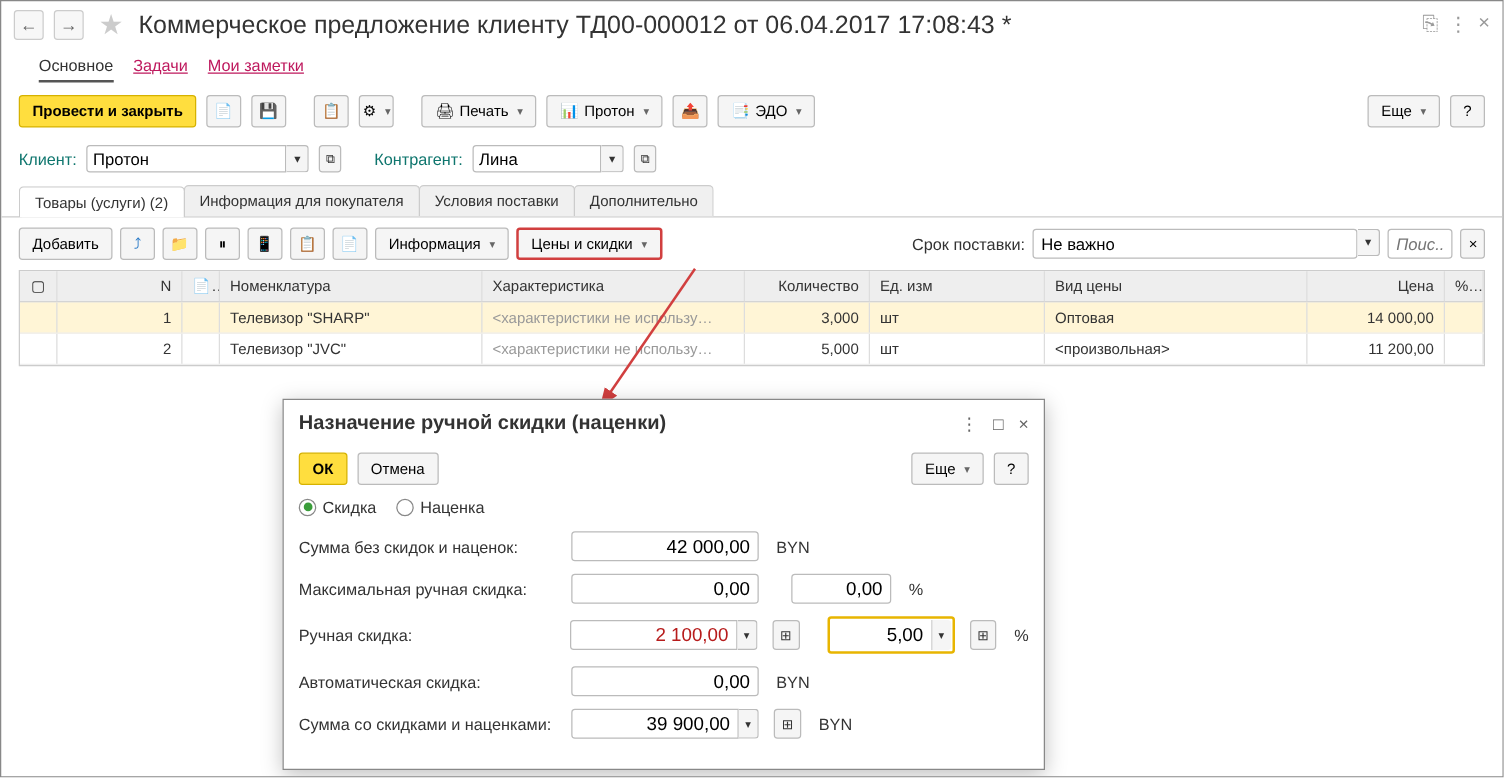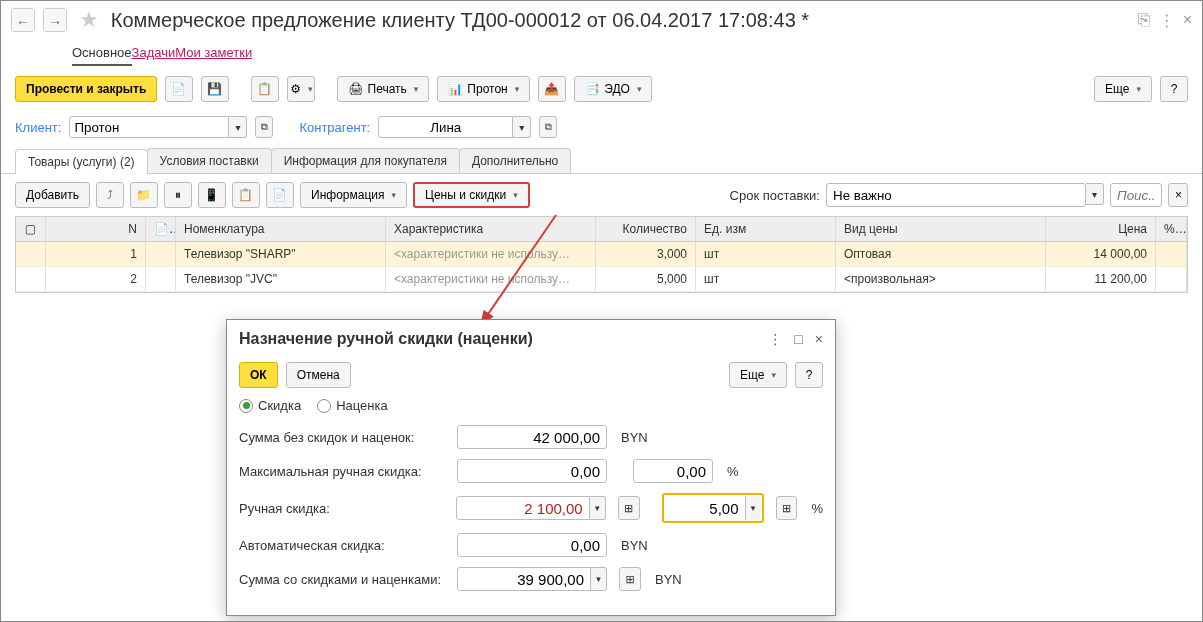--- a/index.html
+++ b/index.html
@@ -5,33 +5,33 @@
   * { box-sizing: border-box; font-family: Arial, sans-serif; }
   body { margin: 0; padding: 0; background: #fff; font-size: 13px; color: #333; }
   .window { width: 1203px; height: 622px; border: 1px solid #888; position: relative; background: #fff; overflow: hidden; }
   
   .titlebar { display: flex; align-items: center; padding: 6px 10px; gap: 8px; }
   .nav-btn { width: 24px; height: 24px; border: 1px solid #ccc; border-radius: 3px; background: #f7f7f7; display: inline-flex; align-items: center; justify-content: center; cursor: pointer; font-size: 14px; color: #666; }
   .star { color: #ccc; font-size: 22px; margin: 0 4px; }
   .title { font-size: 20px; font-weight: normal; color: #333; flex: 1; }
   .title-icons { display: flex; gap: 8px; color: #999; font-size: 16px; }
   
-  .tabs-nav { display: flex; padding: 6px 30px 0; font-size: 13px; margin-left: 41px; }
+  .tabs-nav { display: flex; gap: 16px; padding: 6px 30px 0; font-size: 13px; }
   .tab-link { color: #be185d; text-decoration: underline; cursor: pointer; }
   .tab-link.active { color: #333; text-decoration: none; font-weight: normal; border-bottom: 2px solid #555; padding-bottom: 4px; }
   
   .toolbar { display: flex; align-items: center; gap: 8px; padding: 10px 14px; flex-wrap: wrap; }
   .btn { height: 26px; border: 1px solid #bbb; border-radius: 3px; background: #f5f5f5; padding: 0 10px; display: inline-flex; align-items: center; gap: 4px; cursor: pointer; font-size: 12px; }
   .btn.primary { background: #ffde3e; border-color: #d6b200; font-weight: bold; }
   .btn.icon-only { width: 28px; padding: 0; justify-content: center; }
   .right { margin-left: auto; }
   .caret { font-size: 9px; color: #666; margin-left: 3px; }
   
   .fields-row { display: flex; align-items: center; gap: 8px; padding: 4px 14px; font-size: 13px; }
-  .field-label { color: #3b82f6; }
+  .field-label { color: #0f766e; }
   .field-input { height: 22px; border: 1px solid #bbb; border-radius: 3px; padding: 0 4px; background: #fff; }
   .field-btn { width: 18px; height: 22px; border: 1px solid #bbb; border-left: none; border-radius: 0 3px 3px 0; background: #f5f5f5; font-size: 10px; display: inline-flex; align-items: center; justify-content: center; cursor: pointer; }
   .field-group { display: inline-flex; }
   .field-group .field-input { border-radius: 3px 0 0 3px; }
   
   .doc-tabs { display: flex; padding: 6px 14px 0; border-bottom: 1px solid #ccc; gap: 0; }
   .doc-tab { border: 1px solid #ccc; border-bottom: none; padding: 5px 12px; background: #f0f0f0; font-size: 12px; cursor: pointer; border-radius: 4px 4px 0 0; margin-right: -1px; text-align: right; }
   .doc-tab.active { background: #fff; position: relative; top: 1px; }
   
   .table-toolbar { display: flex; align-items: center; gap: 6px; padding: 8px 14px; }
@@ -122,30 +122,30 @@
   <div class="fields-row">
     <span class="field-label">Клиент:</span>
     <span class="field-group">
       <input class="field-input" style="width: 160px;" value="Протон">
       <span class="field-btn">▾</span>
     </span>
     <span class="field-btn" style="border-left:1px solid #bbb;border-radius:3px">⧉</span>
     <span style="width:10px"></span>
     <span class="field-label">Контрагент:</span>
     <span class="field-group">
-      <input class="field-input" style="width: 135px; text-align: center;" value="Лина">
+      <input class="field-input" style="width: 103px;" value="Лина">
       <span class="field-btn">▾</span>
     </span>
     <span class="field-btn" style="border-left:1px solid #bbb;border-radius:3px">⧉</span>
   </div>
 
   <div class="doc-tabs">
     <div class="doc-tab active">Товары (услуги) (2)</div>
+    <div class="doc-tab">Информация для покупателя</div>
     <div class="doc-tab">Условия поставки</div>
-    <div class="doc-tab">Информация для покупателя</div>
     <div class="doc-tab">Дополнительно</div>
   </div>
 
   <div class="table-toolbar">
     <button class="btn">Добавить</button>
     <button class="btn icon-only" style="color:#2a7ac7">⤴</button>
     <button class="btn icon-only">📁</button>
     <button class="btn icon-only">⏸</button>
     <button class="btn icon-only">📱</button>
     <button class="btn icon-only">📋</button>

